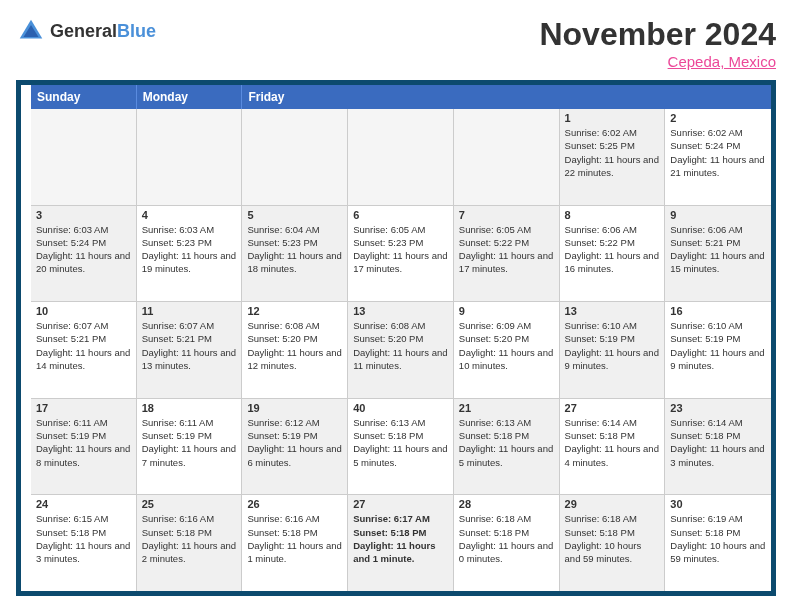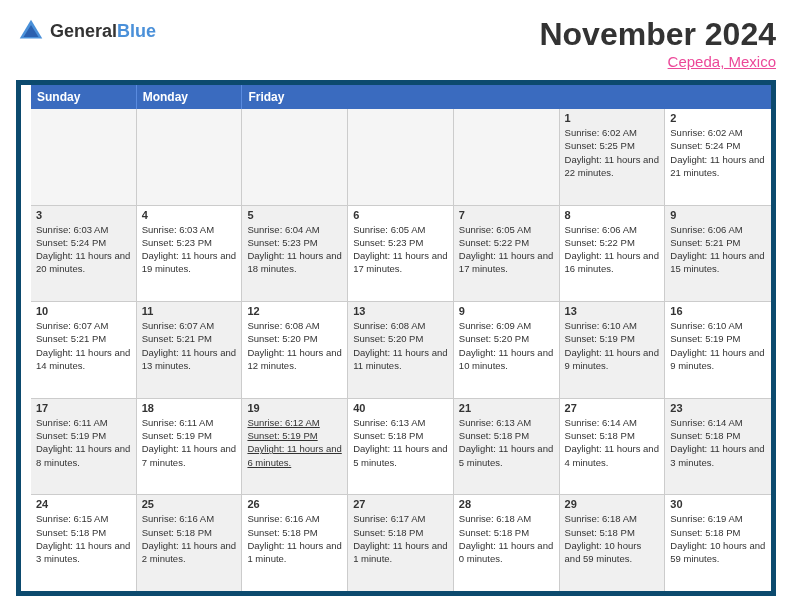--- a/index.html
+++ b/index.html
@@ -242,21 +242,21 @@
 Daylight: 11 hours and 8 minutes.</div>
           </div>
           <div class="cal-cell">
             <div class="day-num">18</div>
             <div class="day-info" style="white-space: pre-line;">Sunrise: 6:11 AM
 Sunset: 5:19 PM
 Daylight: 11 hours and 7 minutes.</div>
           </div>
           <div class="cal-cell shaded">
             <div class="day-num">19</div>
-            <div class="day-info" style="white-space: pre-line; text-decoration: underline;">Sunrise: 6:12 AM
+            <div class="day-info" style="white-space: pre-line;">Sunrise: 6:12 AM
 Sunset: 5:19 PM
 Daylight: 11 hours and 6 minutes.</div>
           </div>
           <div class="cal-cell">
             <div class="day-num">40</div>
             <div class="day-info" style="white-space: pre-line;">Sunrise: 6:13 AM
 Sunset: 5:18 PM
 Daylight: 11 hours and 5 minutes.</div>
           </div>
           <div class="cal-cell shaded">
@@ -292,21 +292,21 @@
 Daylight: 11 hours and 2 minutes.</div>
           </div>
           <div class="cal-cell">
             <div class="day-num">26</div>
             <div class="day-info" style="white-space: pre-line;">Sunrise: 6:16 AM
 Sunset: 5:18 PM
 Daylight: 11 hours and 1 minute.</div>
           </div>
           <div class="cal-cell shaded">
             <div class="day-num">27</div>
-            <div class="day-info" style="white-space: pre-line;">Sunrise: 6:17 AM
+            <div class="day-info" style="white-space: pre-line; font-weight: bold;">Sunrise: 6:17 AM
 Sunset: 5:18 PM
 Daylight: 11 hours and 1 minute.</div>
           </div>
           <div class="cal-cell">
             <div class="day-num">28</div>
             <div class="day-info" style="white-space: pre-line;">Sunrise: 6:18 AM
 Sunset: 5:18 PM
 Daylight: 11 hours and 0 minutes.</div>
           </div>
           <div class="cal-cell shaded">

